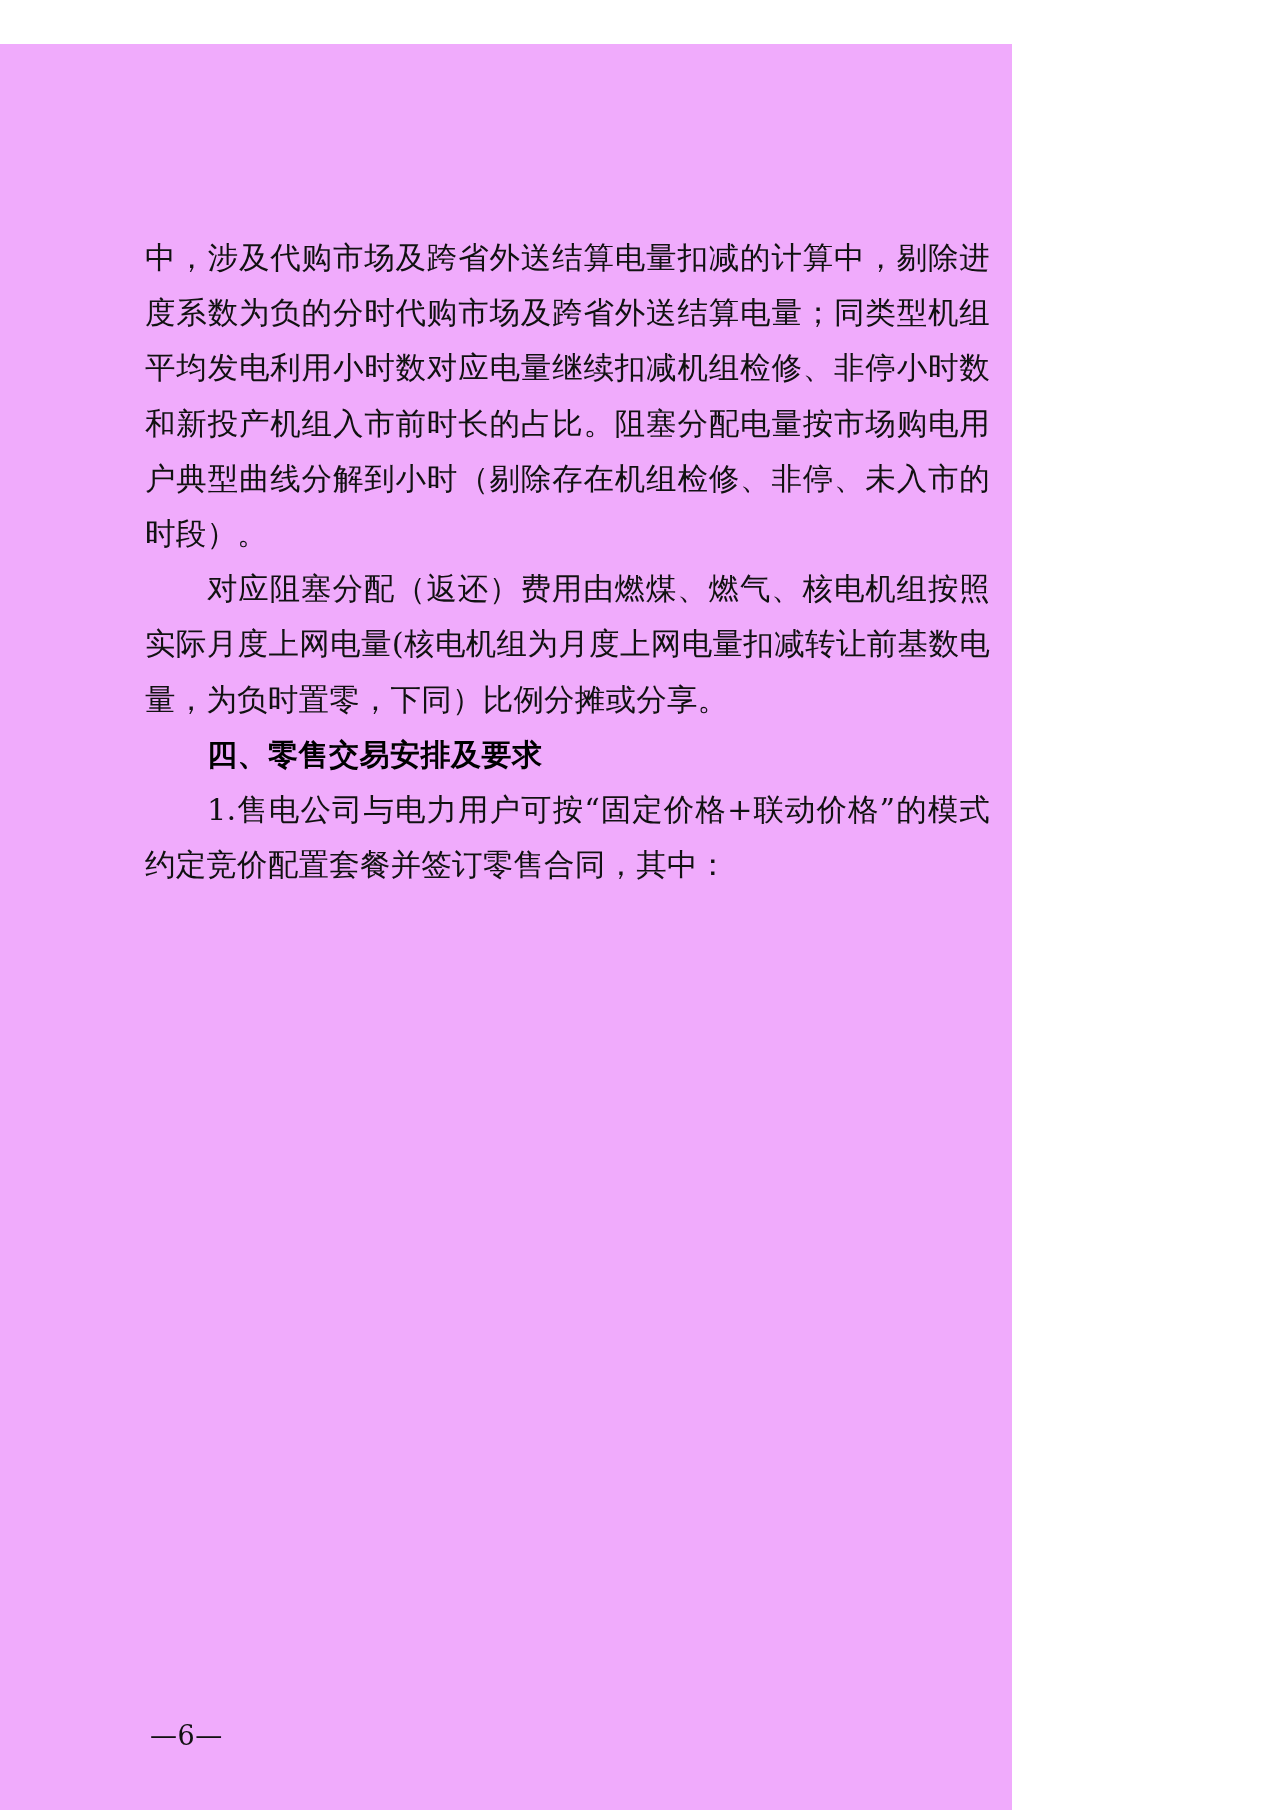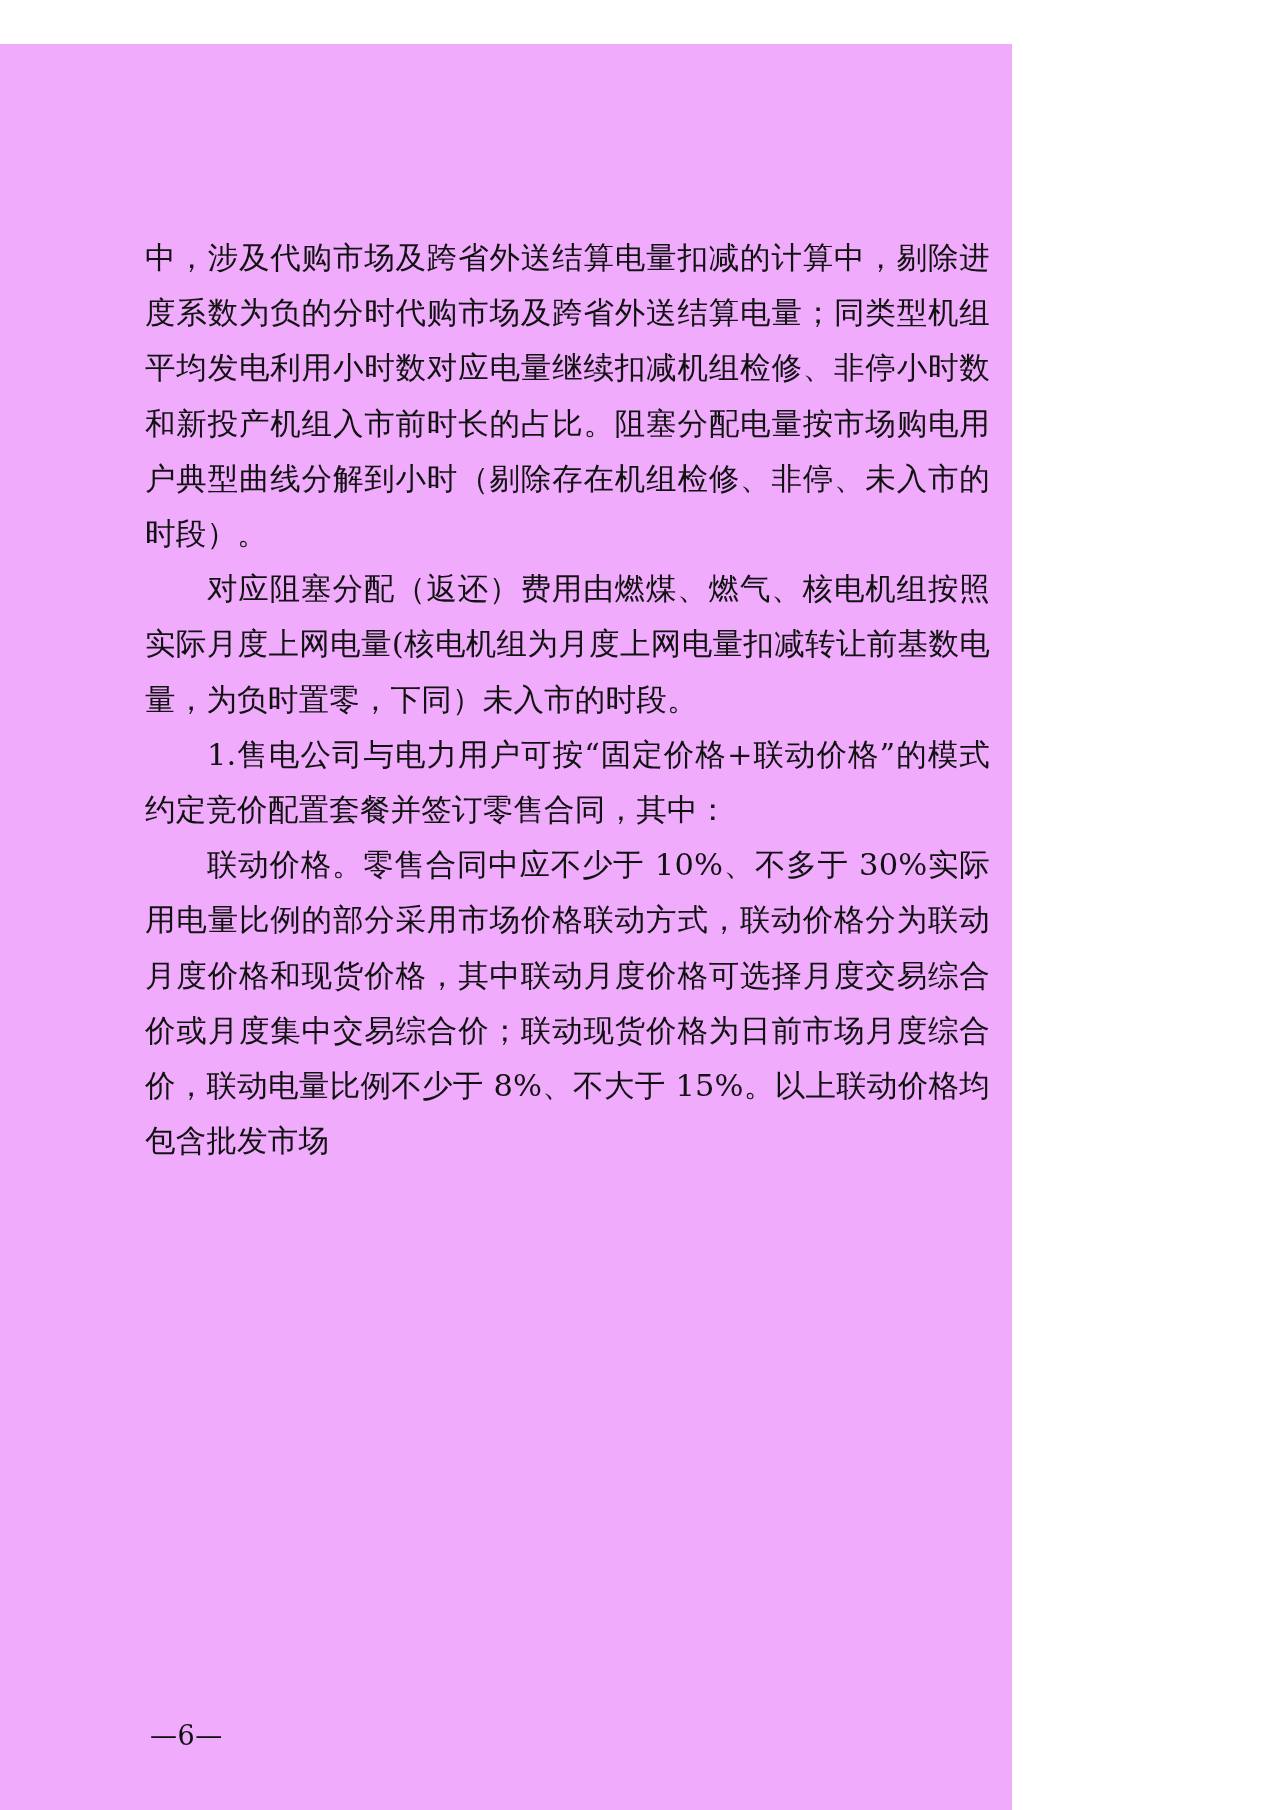--- a/index.html
+++ b/index.html
@@ -73,27 +73,27 @@
 </style>
 </head>
 <body>
 
 <div class="page">
 
   <div class="doc-body">
 
     <p class="para cont">中，涉及代购市场及跨省外送结算电量扣减的计算中，剔除进度系数为负的分时代购市场及跨省外送结算电量；同类型机组平均发电利用小时数对应电量继续扣减机组检修、非停小时数和新投产机组入市前时长的占比。阻塞分配电量按市场购电用户典型曲线分解到小时（剔除存在机组检修、非停、未入市的时段）。</p>
 
-    <p class="para indent">对应阻塞分配（返还）费用由燃煤、燃气、核电机组按照实际月度上网电量(核电机组为月度上网电量扣减转让前基数电量，为负时置零，下同）未入市的时段。</p>
+    <p class="para indent">对应阻塞分配（返还）费用由燃煤、燃气、核电机组按照实际月度上网电量(核电机组为月度上网电量扣减转让前基数电量，为负时置零，下同）比例分摊或分享。</p>
 
 
+    <h2 class="heading">四、零售交易安排及要求</h2>
 
 
     <p class="para indent">1.售电公司与电力用户可按“固定价格+联动价格”的模式约定竞价配置套餐并签订零售合同，其中：</p>
 
 
-    <p class="para indent">联动价格。零售合同中应不少于 10%、不多于 30%实际用电量比例的部分采用市场价格联动方式，联动价格分为联动月度价格和现货价格，其中联动月度价格可选择月度交易综合价或月度集中交易综合价；联动现货价格为日前市场月度综合价，联动电量比例不少于 8%、不大于 15%。以上联动价格均包含批发市场</p>
 
   </div>
 
   <div class="page-number">—6—</div>
 
 </div>
 
 </body></html>

